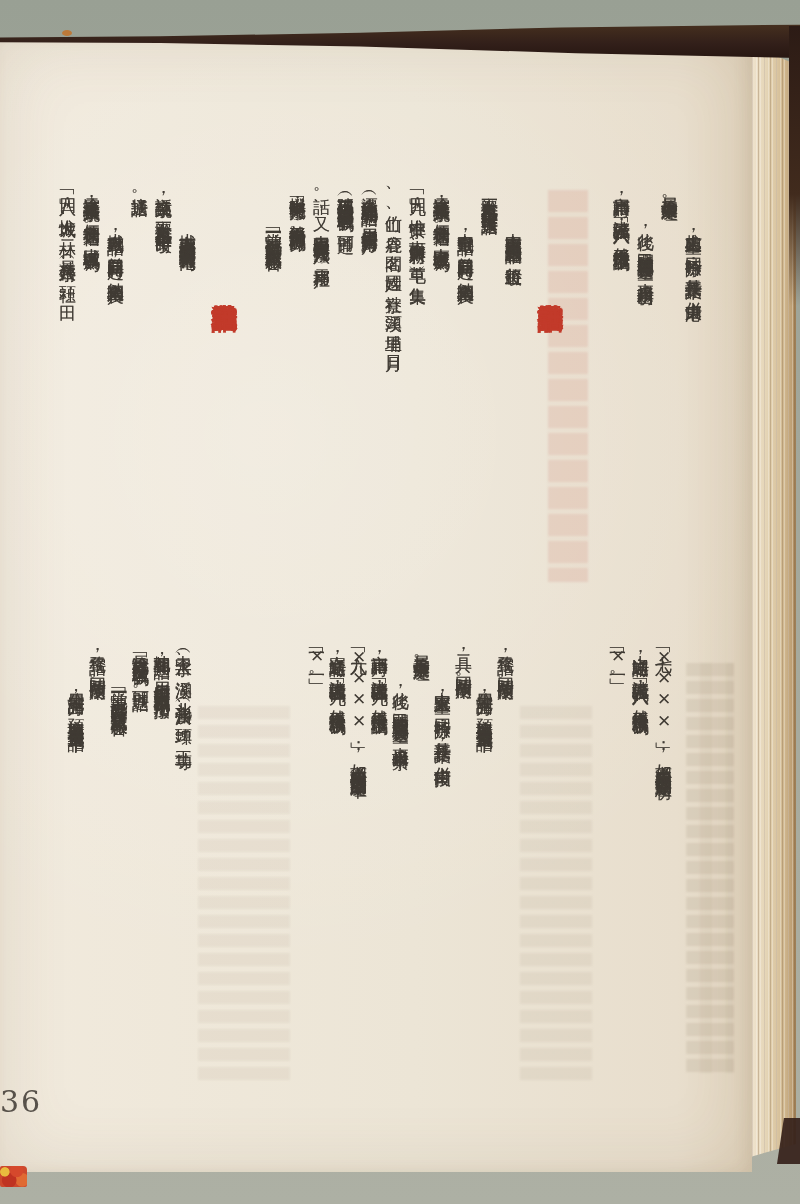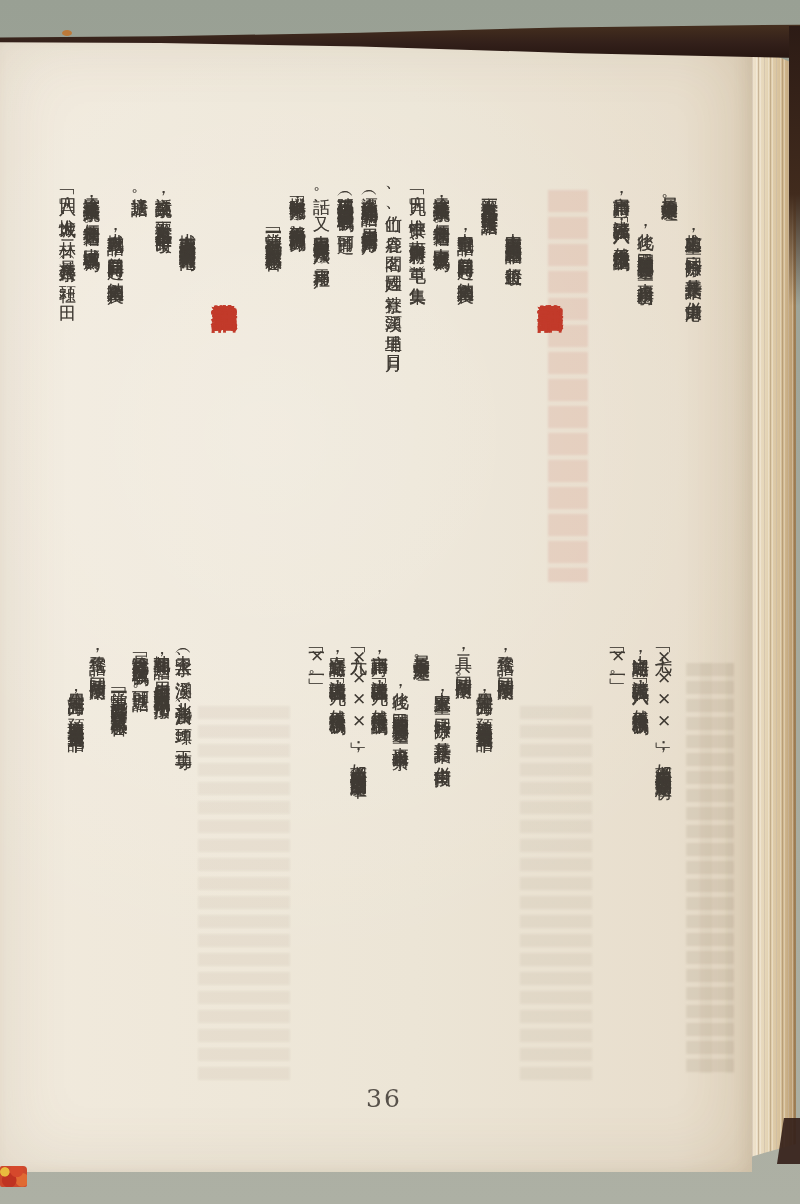--- a/index.html
+++ b/index.html
@@ -92,22 +92,22 @@
   }
   .h-zl{margin-right:44px;margin-left:10px;}
   .h-dc{margin-right:22px;margin-left:10px;}
   .grp{display:flex;flex-direction:row-reverse;height:100%;}
   .grp-fs .col{width:23px;line-height:23px;}
   .grp-zl{margin-right:90px;}
   .grp-zl .col{width:21px;line-height:21px;}
   .grp-dc{margin-right:112px;}
   .grp-dc .col{width:21.5px;line-height:21.5px;}
   .page-number{
-    position:absolute;left:0;top:1046px;width:768px;text-align:center;z-index:2;
-    font-size:25px;letter-spacing:2px;color:#57514a;
+    position:absolute;left:0;top:1046px;width:768px;text-align:left;z-index:2;
+    font-size:30px;letter-spacing:2px;color:#57514a;
   }
 </style>
 </head>
 <body>
 
 <div class="cover-top"></div>
 <div class="page-stack"></div>
 <div class="spine-dark"></div>
 <div class="corner-dark-br"></div>
 <div class="red-scrap"></div>

